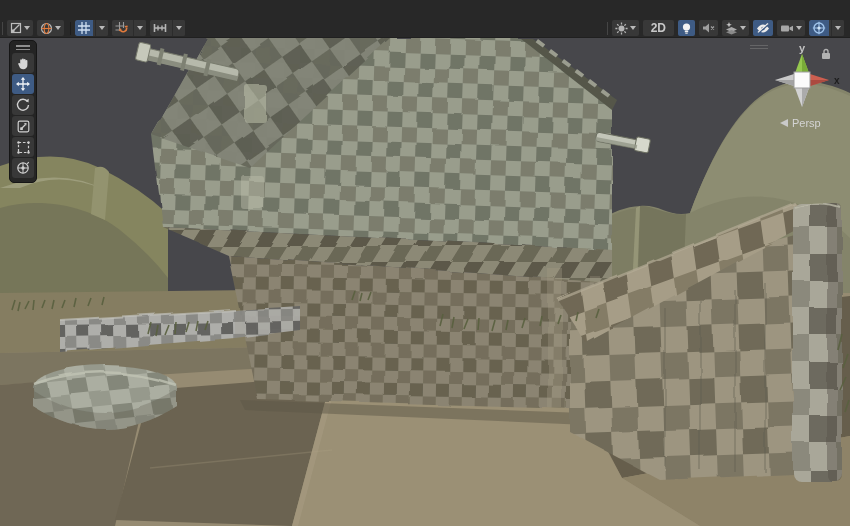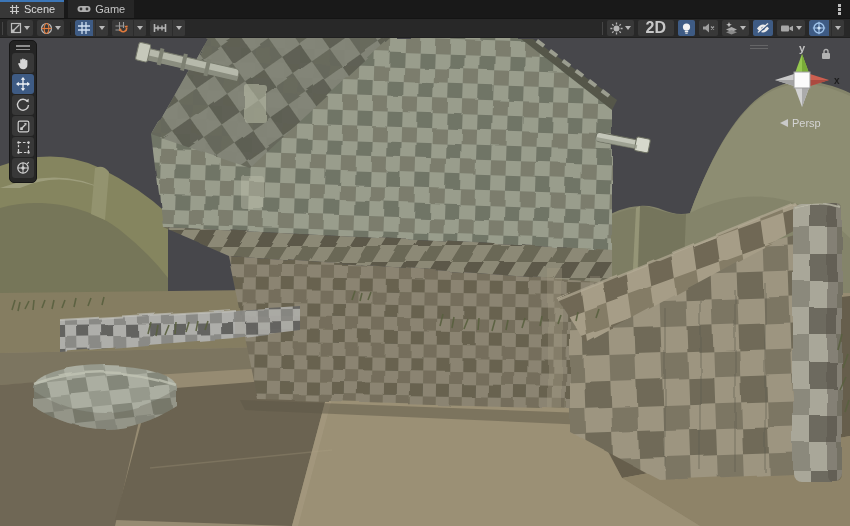--- a/index.html
+++ b/index.html
@@ -26,21 +26,21 @@
   .tbtn .seg{display:flex;align-items:center;justify-content:center;height:16px;}
   .tbtn.split{padding:0;overflow:hidden;}
   .tbtn.split .icon-seg{padding:0 3px;border-radius:2px 0 0 2px;}
   .tbtn.split .arr-seg{padding:0 3px;background:#383838;border-left:1px solid #2c2c2c;}
   .active-blue{background:#3e5b84 !important;}
   .caret{width:0;height:0;border-left:3.5px solid transparent;border-right:3.5px solid transparent;
          border-top:4px solid #b9b9b9;}
   .vsep{width:1px;height:13px;background:#1c1c1c;margin-left:6px;}
   .vsep2{width:1px;height:13px;background:#454545;margin-left:2px;}
   #bar-right{margin-left:auto;display:flex;align-items:center;margin-right:6px;}
-  .t2d{font-size:16px;font-weight:bold;color:#c8c8c8;padding:0 5px;}
+  .t2d{font-size:12px;font-weight:bold;color:#c8c8c8;padding:0 5px;}
 
   
   #viewport{position:absolute;left:0;top:38px;width:850px;height:488px;background:#47474b;}
 
   
   #tools{position:absolute;left:9px;top:40px;width:28px;background:rgba(34,34,34,.96);
          border:1px solid #161616;border-radius:5px;padding:2px 0 3px;box-sizing:border-box;}
   #tools .grip{height:9px;display:flex;flex-direction:column;justify-content:center;align-items:center;gap:2px;}
   #tools .grip i{display:block;width:14px;height:1.5px;background:#8f8f8f;}
   .toolbtn{width:22px;height:20px;margin:1px auto;background:#383838;border-radius:3px;
@@ -53,42 +53,20 @@
   #vlock{position:absolute;left:820px;top:48px;width:12px;height:12px;}
   
   #faintgrip{position:absolute;left:750px;top:43px;width:18px;height:6px;opacity:.45;}
   #faintgrip i{display:block;width:18px;height:1px;background:#8a8a8a;margin-top:2px;}
 </style>
 </head>
 <body>
 
 <div id="app">
 
-  <div id="tabbar">
-    <div class="tab active">
-      <svg width="11" height="11" viewBox="0 0 11 11">
-        <path d="M3.5 1v9M7.5 1v9M1 3.5h9M1 7.5h9" stroke="#c9c9c9" stroke-width="1.2" fill="none"></path>
-      </svg>
-      <span>Scene</span>
-    </div>
-    <div class="tab inactive">
-      <svg width="14" height="10" viewBox="0 0 14 10">
-        <rect x="0.5" y="2" width="13" height="6" rx="3" fill="#aeaeae"></rect>
-        <circle cx="4" cy="5" r="1.4" fill="#333"></circle>
-        <circle cx="10" cy="5" r="1.4" fill="#333"></circle>
-      </svg>
-      <span>Game</span>
-    </div>
-    <div id="tab-spacer"></div>
-    <div id="kebab">
-        <i></i>
-        <i></i>
-        <i></i>
-      </div>
-  </div>
 
   <div id="scenebar">
     <div class="vsep2"></div>
 
     <div class="tbtn">
       <span class="seg">
         <svg width="12" height="12" viewBox="0 0 12 12">
           <rect x="1.5" y="1.5" width="9" height="9" fill="none" stroke="#bdbdbd" stroke-width="1.2"></rect>
           <path d="M9.5 2.5 L3.5 8.5" stroke="#bdbdbd" stroke-width="1.2"></path>
           <rect x="1.5" y="7.5" width="3" height="3" fill="#bdbdbd"></rect>

